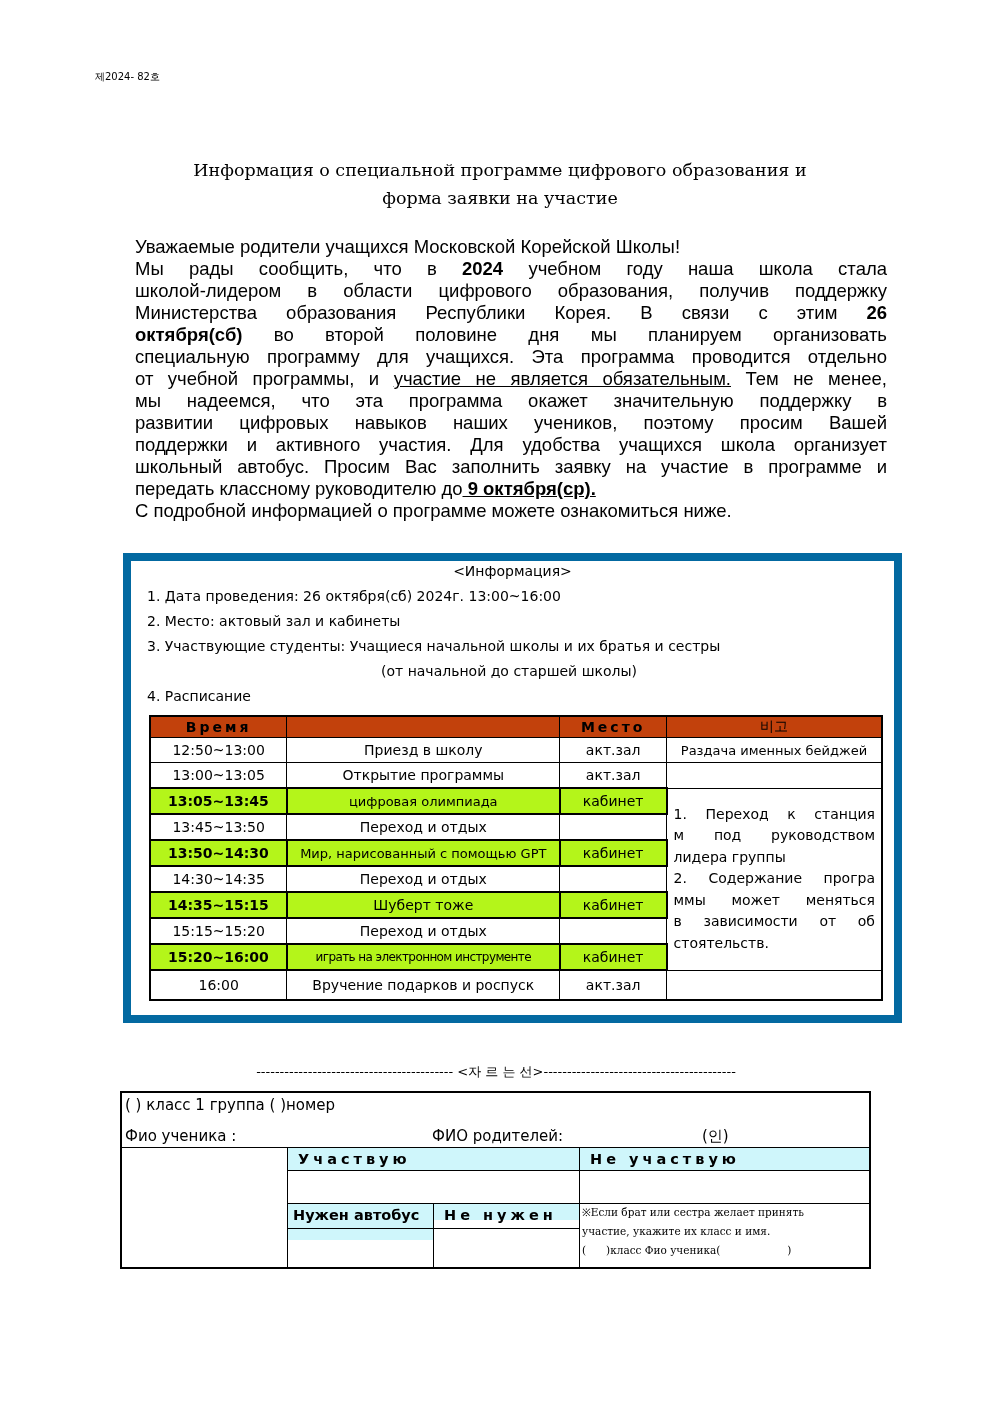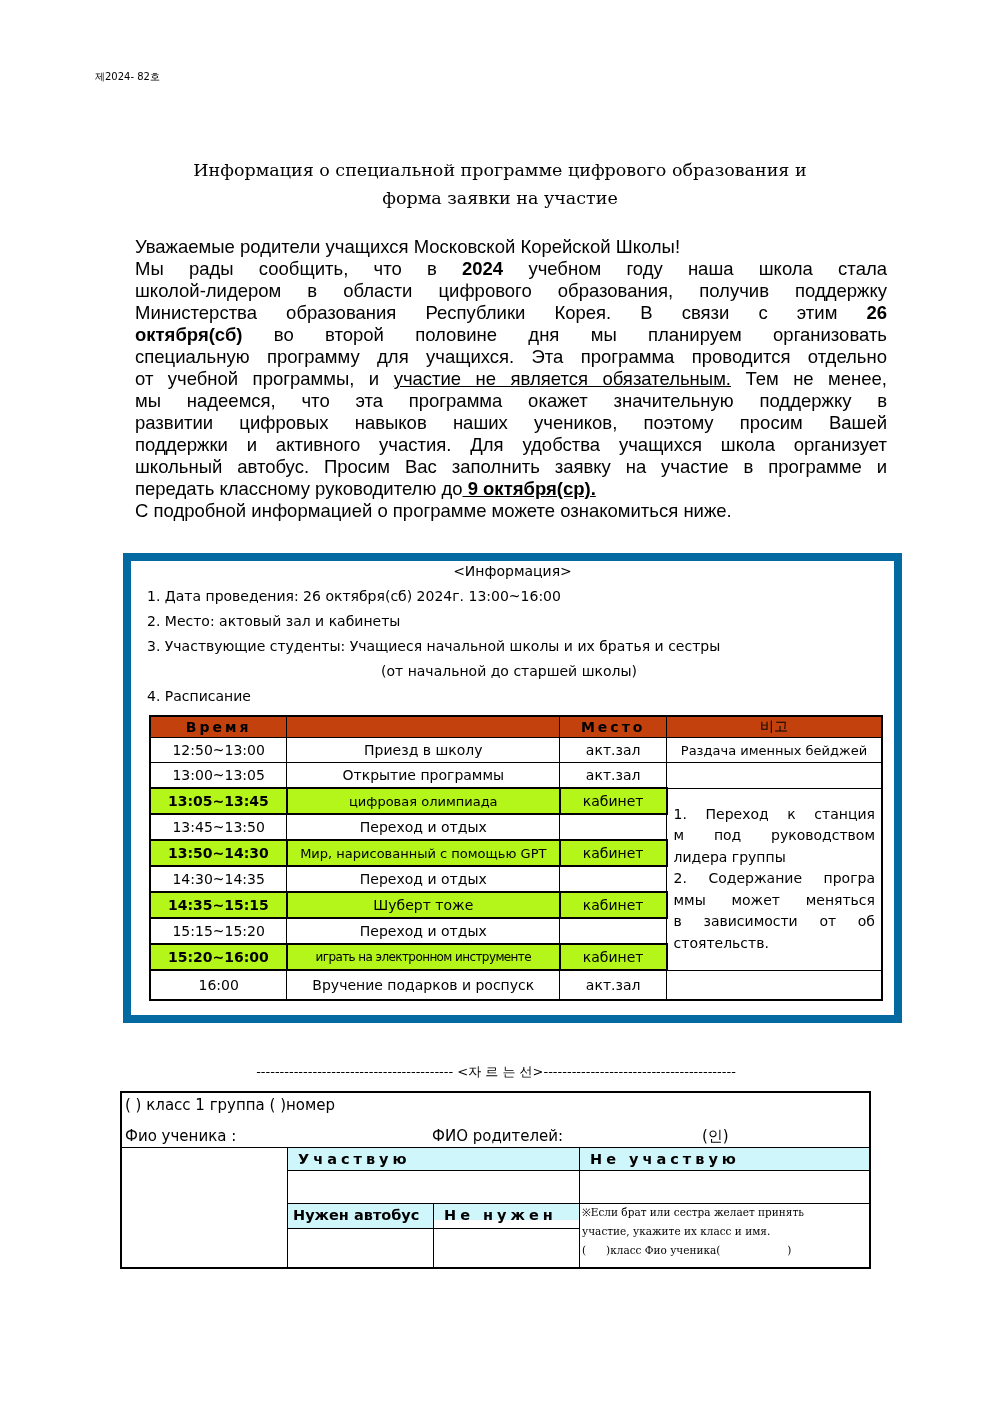--- a/index.html
+++ b/index.html
@@ -170,21 +170,21 @@
   <div class="vline" style="left:311px; top:111px; bottom:0;"></div>
 
   <div class="cyan" style="left:166px; top:55px; width:291px; height:22px;">Участвую</div>
   <div class="cyan" style="left:458px; top:55px; width:289px; height:22px;">Не участвую</div>
   <div class="hl" style="left:166px; right:0; top:77px;"></div>
 
   <div style="position:absolute; left:166px; top:78px; width:291px; height:32px;"></div>
   <div style="position:absolute; left:458px; top:78px; width:289px; height:32px;"></div>
 
   <div class="hl" style="left:166px; right:0; top:110px;"></div>
-  <div class="cyan" style="left:166px; top:111px; width:145px; height:24px; letter-spacing:0; padding-left:5px;">Нужен автобус</div>
+  <div class="cyan" style="left:166px; top:111px; width:145px; height:36px; letter-spacing:0; padding-left:5px;">Нужен автобус</div>
   <div class="cyan" style="left:312px; top:111px; width:145px; height:16px;">Не нужен</div>
   <div class="hl" style="left:166px; width:291px; top:135px;"></div>
   <div style="position:absolute; left:166px; top:136px; width:145px; height:38px;"></div>
   <div style="position:absolute; left:312px; top:136px; width:145px; height:38px;"></div>
 
 
   <div class="sib">
     <div>※Если брат или сестра желает принять</div>
     <div>участие, укажите их класс и имя.</div>
     <div style="white-space:pre;">(      )класс Фио ученика(                    )</div>

